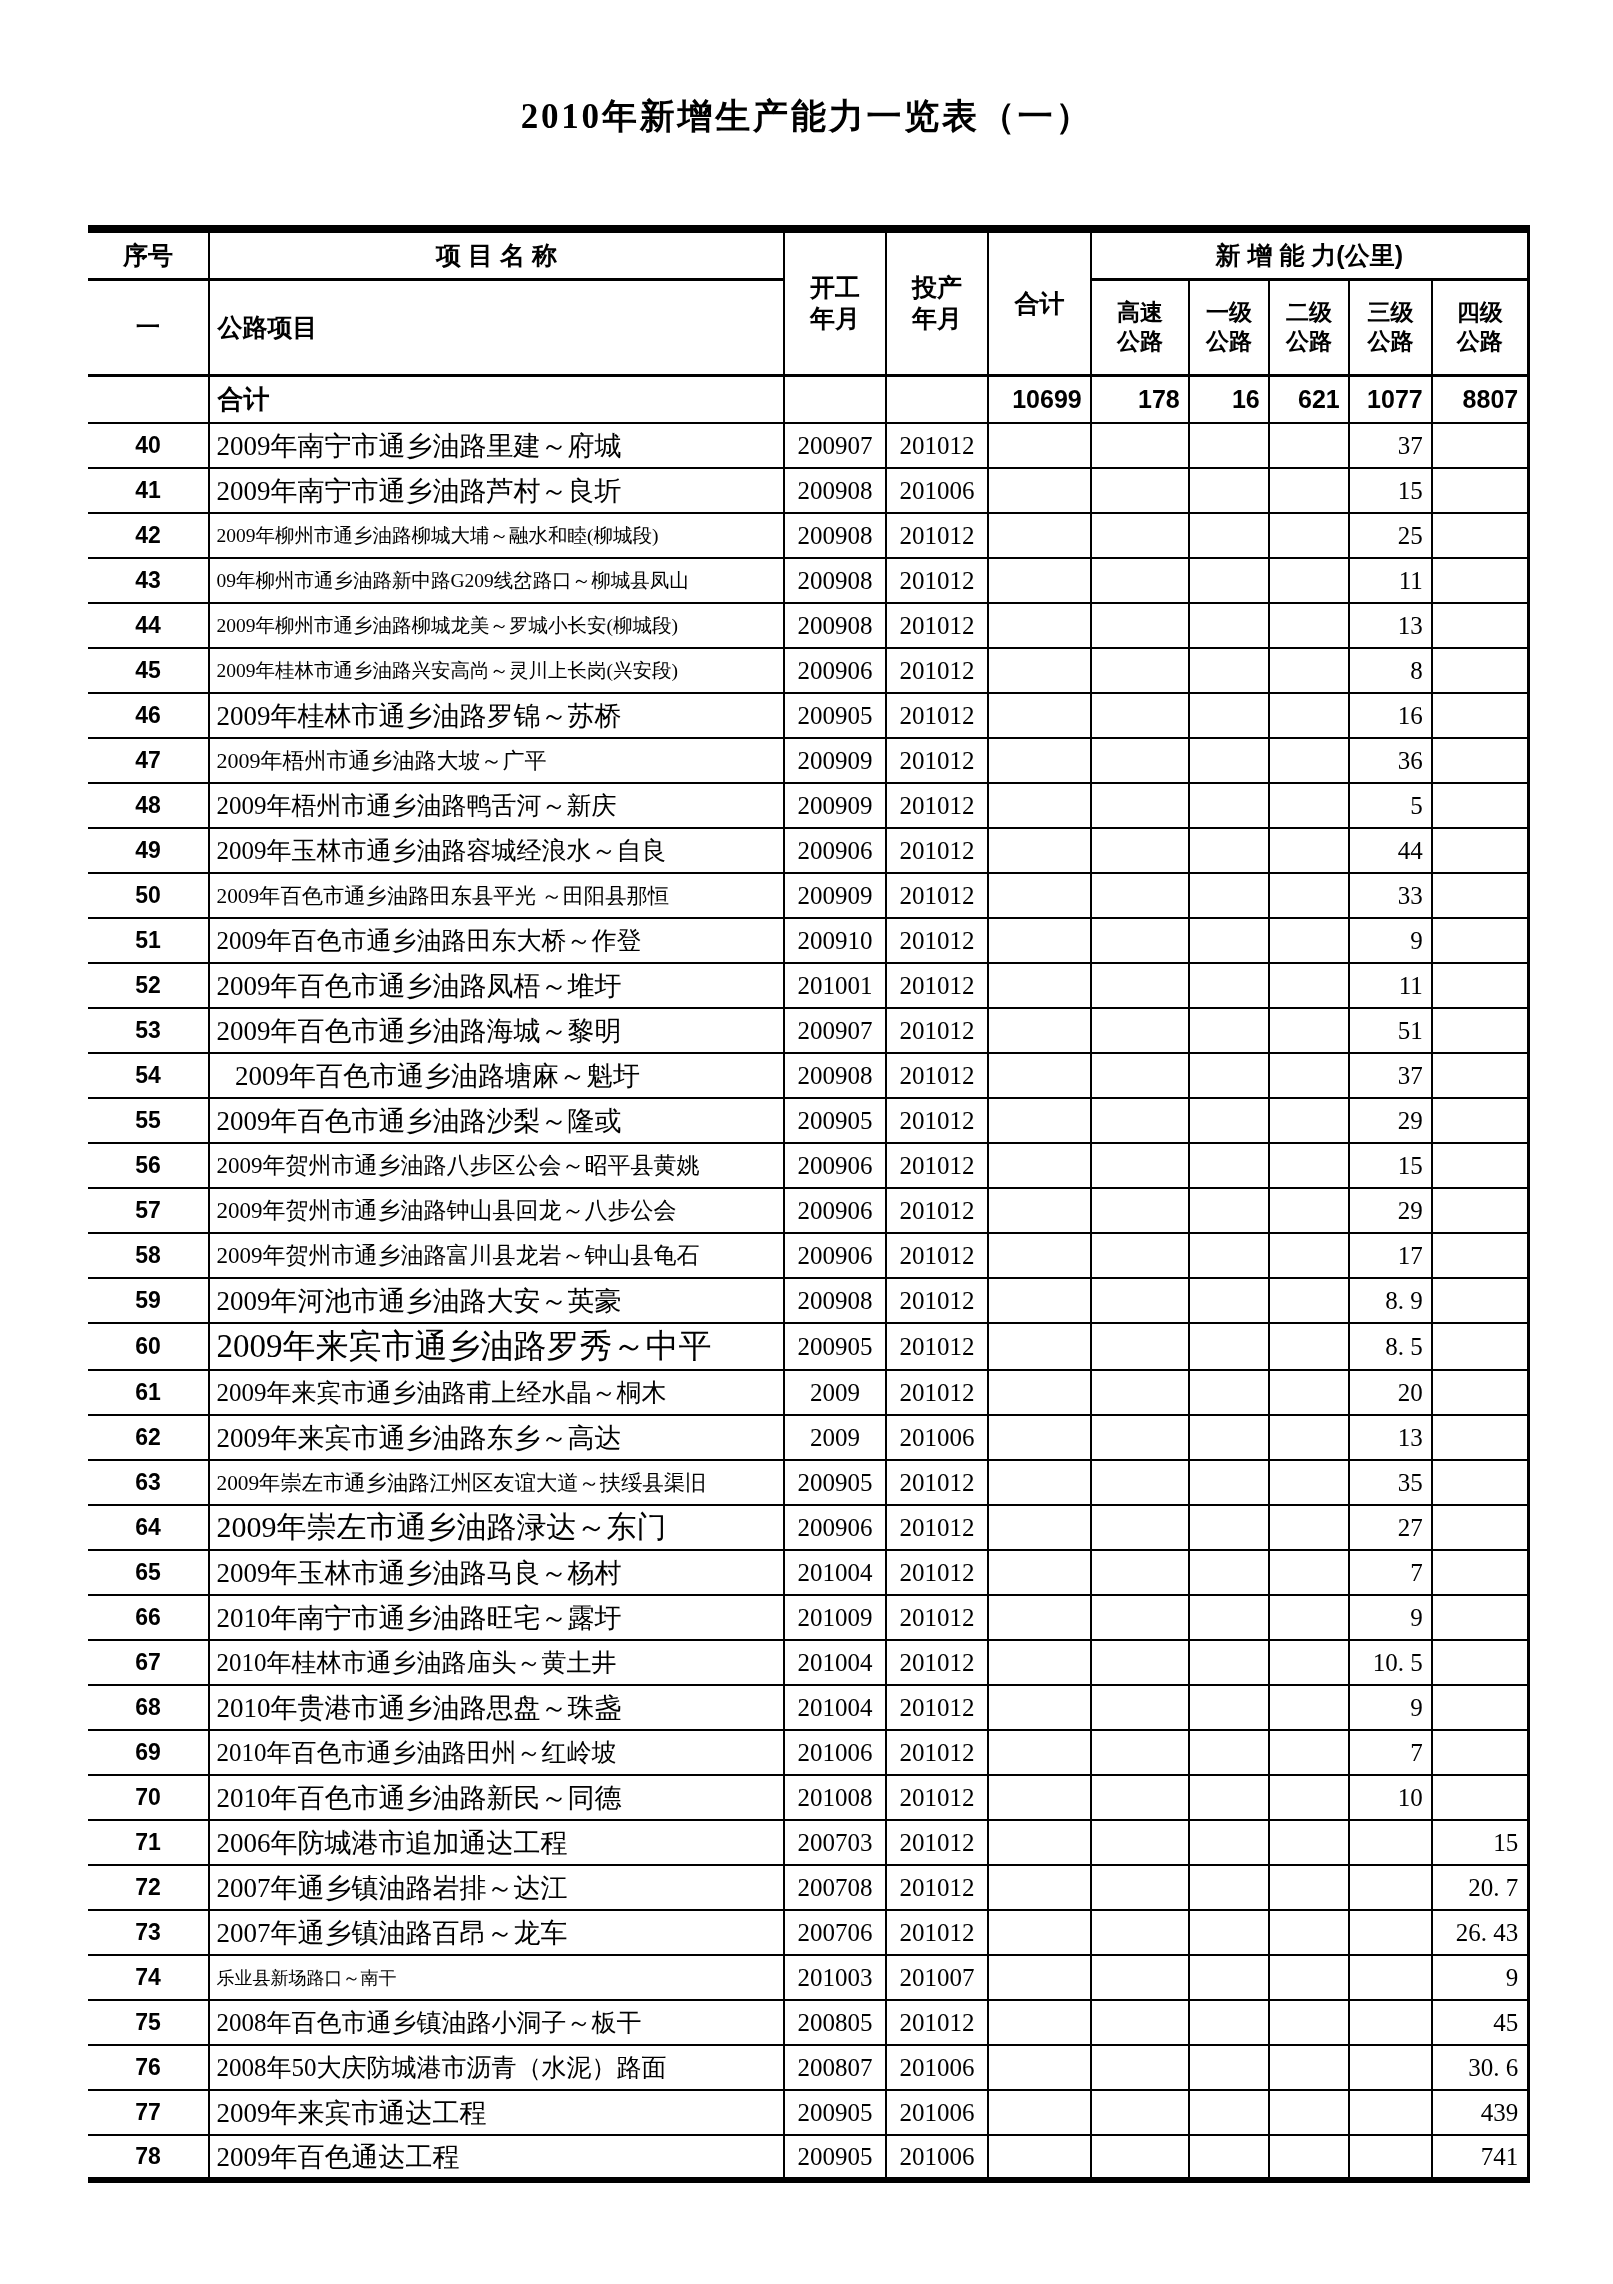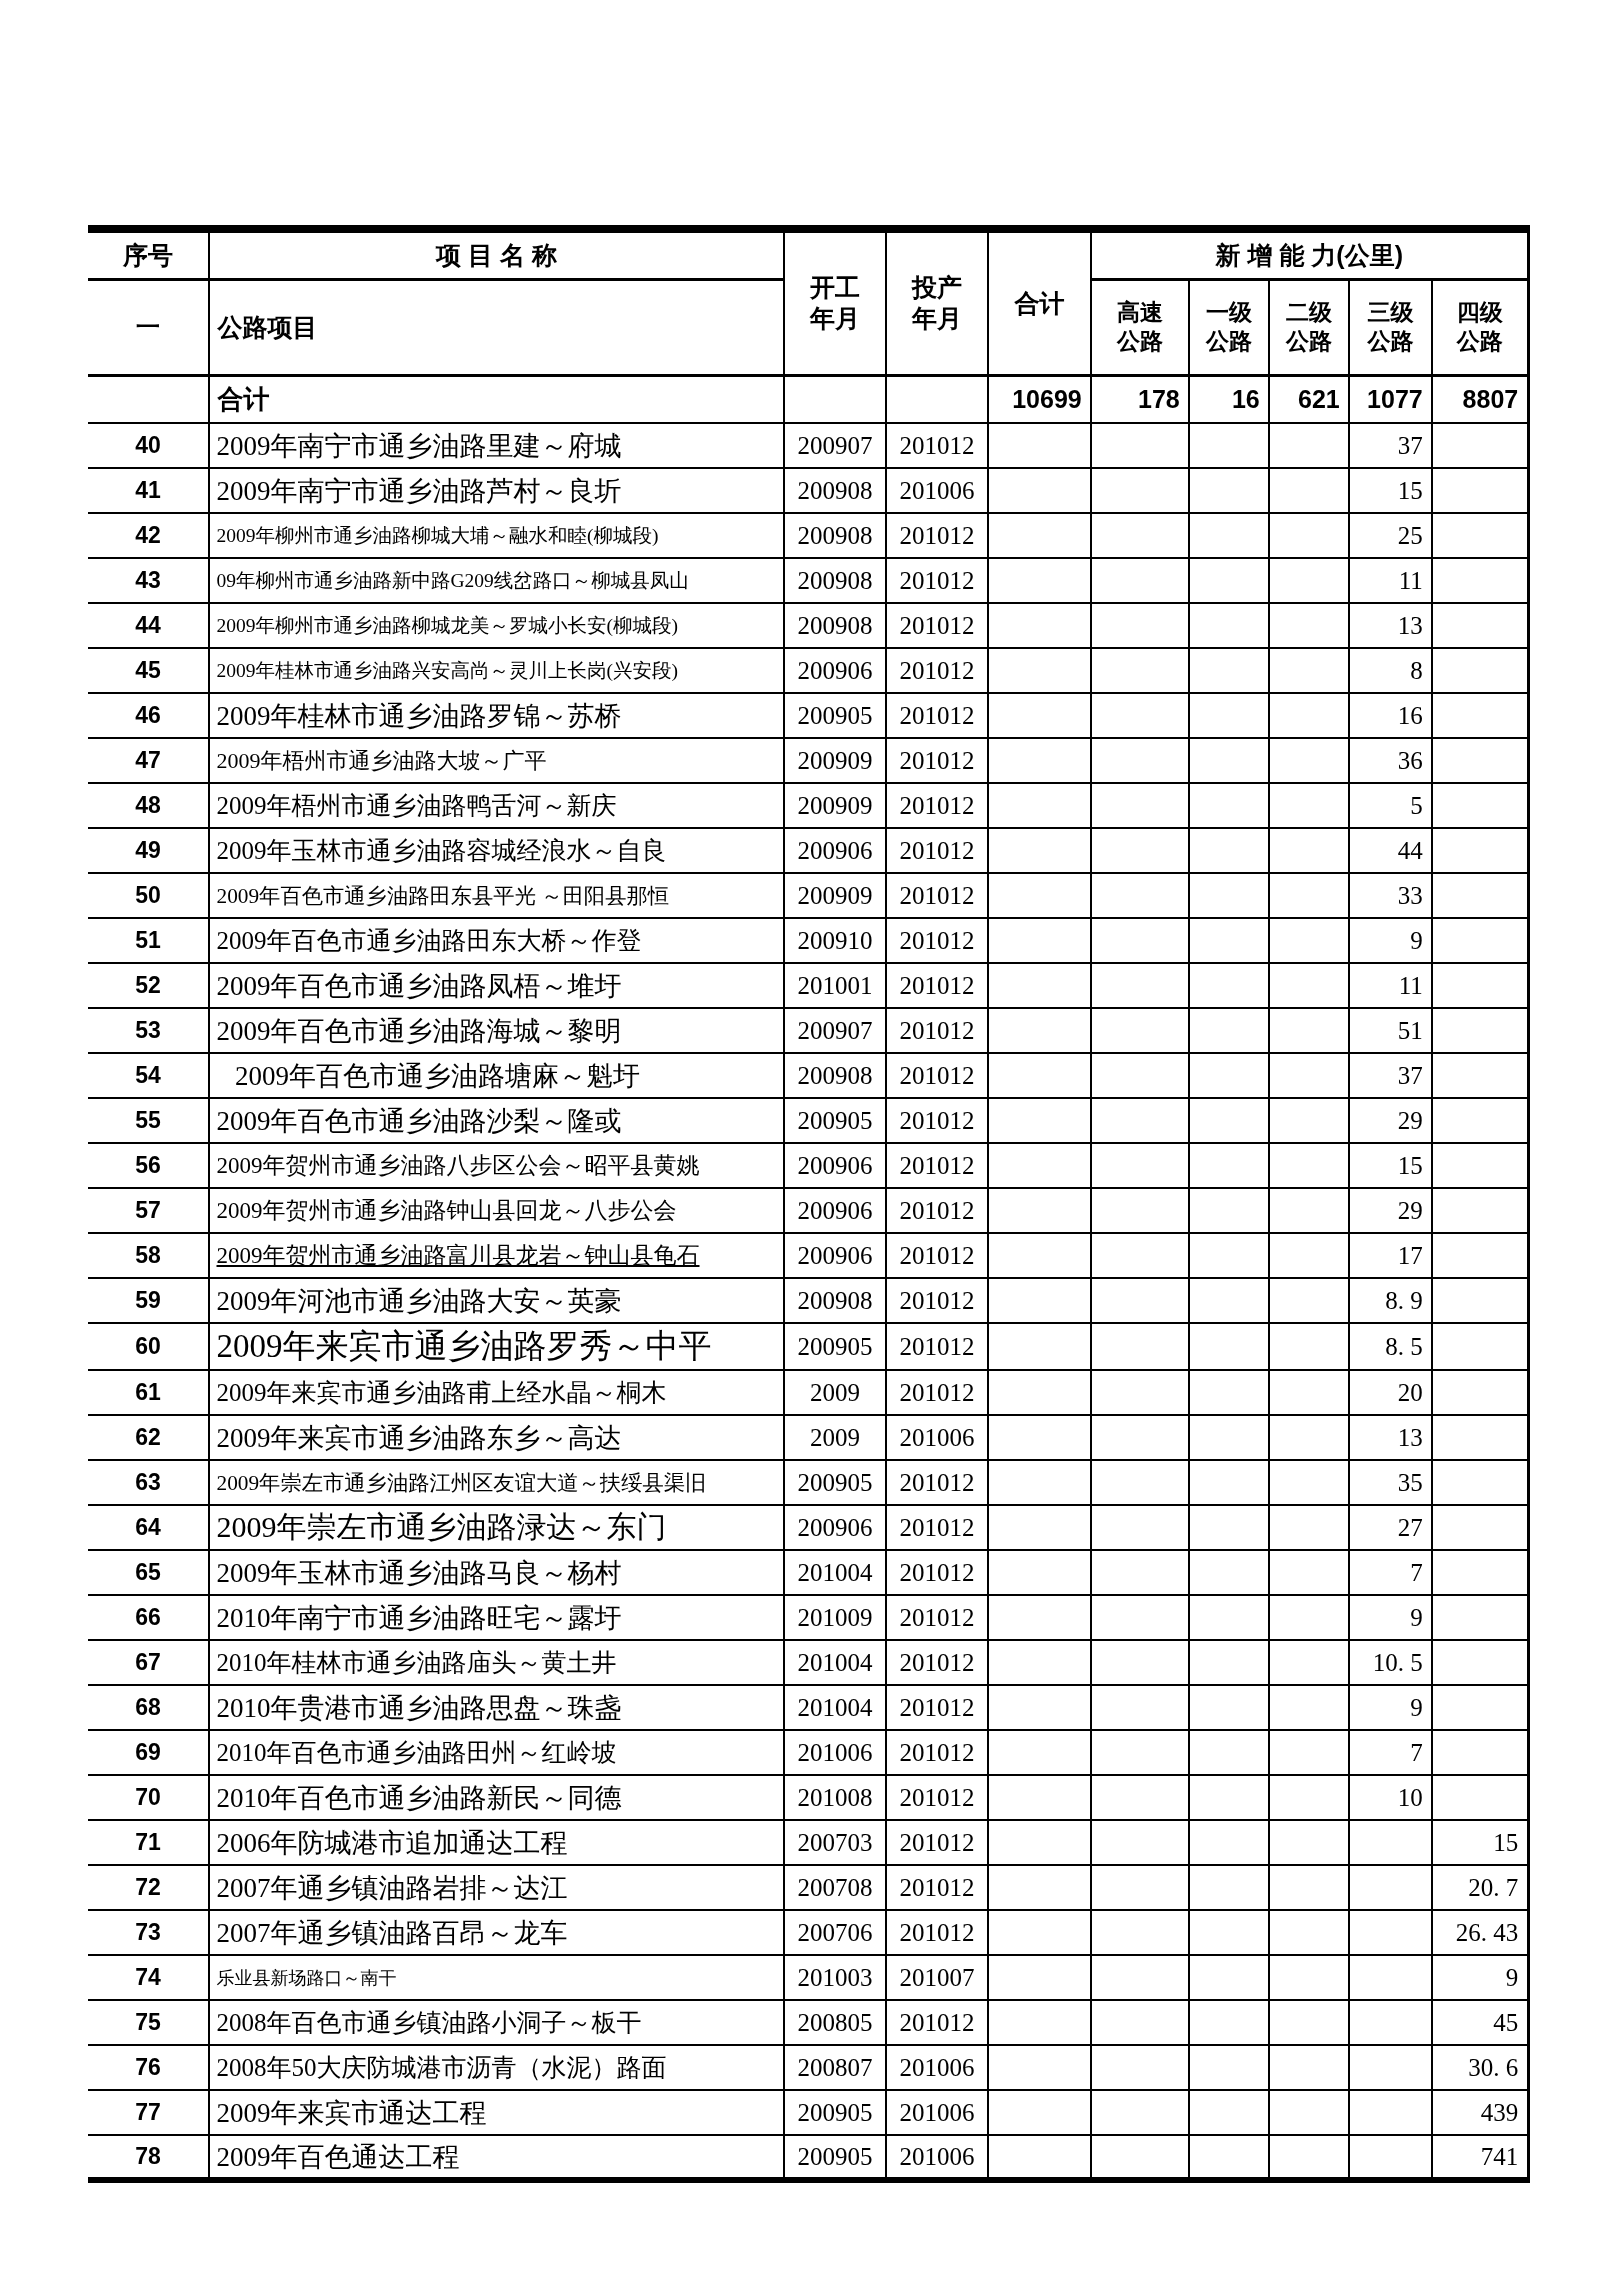--- a/index.html
+++ b/index.html
@@ -49,20 +49,21 @@
     font-weight: bold; font-size: 23px;
   }
   tbody.rows td.c-name { text-align: left; padding: 0 3.7px 0 6.5px; white-space: nowrap; }
   tbody.rows td.c-date { text-align: center; font-size: 25px; }
   tbody.rows td.c-num { text-align: right; padding-right: 8.3px; font-size: 25px; }
 </style>
 </head>
 <body>
 
 <div class="page">
+  <div class="title">2010年新增生产能力一览表（一）</div>
 
   <table class="cap">
     <colgroup>
       <col style="width:121px">
         <col style="width:575px">
         <col style="width:102px">
       <col style="width:102px">
         <col style="width:103px">
         <col style="width:98px">
       <col style="width:80px">
@@ -334,21 +335,21 @@
           <td class="c-date">201012</td>
           <td class="c-num"></td>
           <td class="c-num"></td>
           <td class="c-num"></td>
           <td class="c-num"></td>
           <td class="c-num">29</td>
           <td class="c-num"></td>
         </tr>
         <tr>
           <td class="c-serial">58</td>
-          <td class="c-name" style="font-size: 23px; text-decoration: underline;">2009年贺州市通乡油路富川县龙岩～钟山县龟石</td>
+          <td class="c-name" style="font-size: 23px;">2009年贺州市通乡油路富川县龙岩～钟山县龟石</td>
           <td class="c-date">200906</td>
           <td class="c-date">201012</td>
           <td class="c-num"></td>
           <td class="c-num"></td>
           <td class="c-num"></td>
           <td class="c-num"></td>
           <td class="c-num">17</td>
           <td class="c-num"></td>
         </tr>
         <tr>

